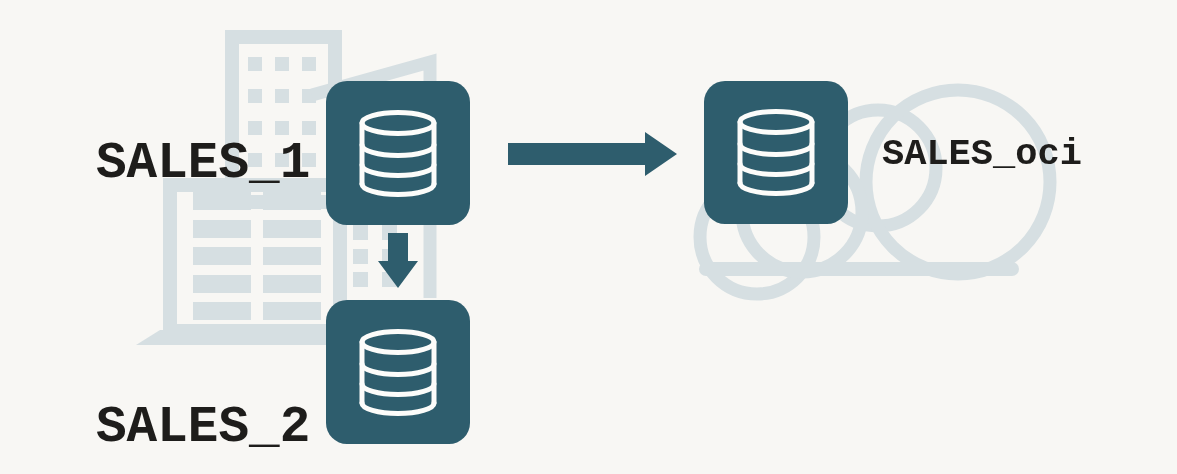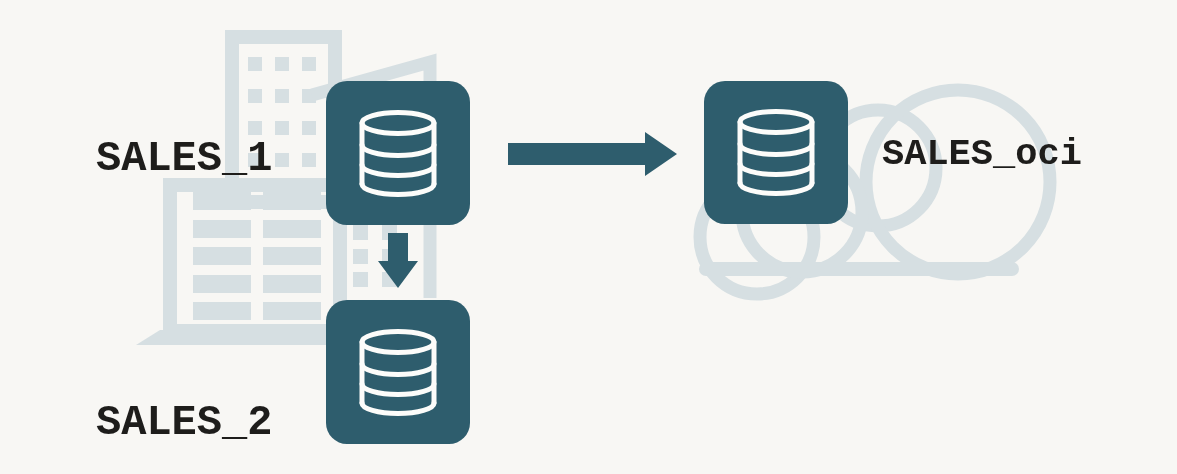--- a/index.html
+++ b/index.html
@@ -10,21 +10,21 @@
     position:relative; width:1177px; height:474px; overflow:hidden;
     background:var(--bg);
     font-family:"Liberation Mono","DejaVu Sans Mono",monospace;
   }
   .diagram-svg{position:absolute;left:0;top:0;}
   .muted-stroke{stroke:var(--muted);fill:none;}
   .muted-fill{fill:var(--muted);}
   .accent-fill{fill:var(--accent);}
   .icon-stroke{stroke:var(--icon);fill:none;stroke-linecap:round;}
   .node-label{
-    position:absolute; color:var(--ink); font-weight:700; font-size:42px;
+    position:absolute; color:var(--ink); font-weight:700; font-size:51px;
     letter-spacing:0px; white-space:nowrap; line-height:1;
   }
   .label-sales1{left:96px;top:138px;}
   .label-sales2{left:96px;top:358px;margin-top:44px;}
   .label-salesoci{left:882px;top:136px;font-size:37px;}
 </style>
 </head>
 <body>
 
 <div class="canvas">

